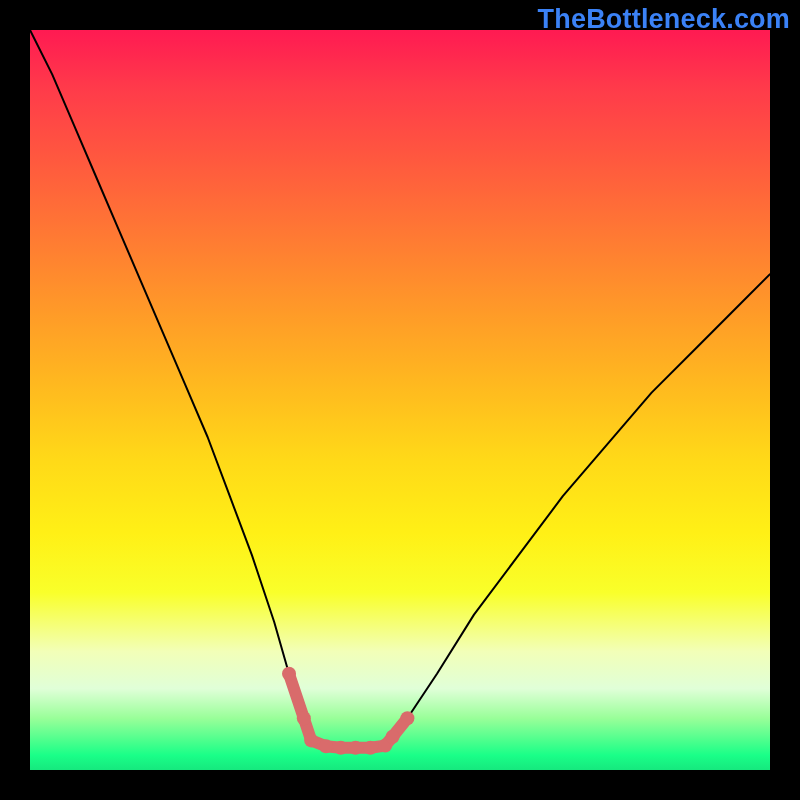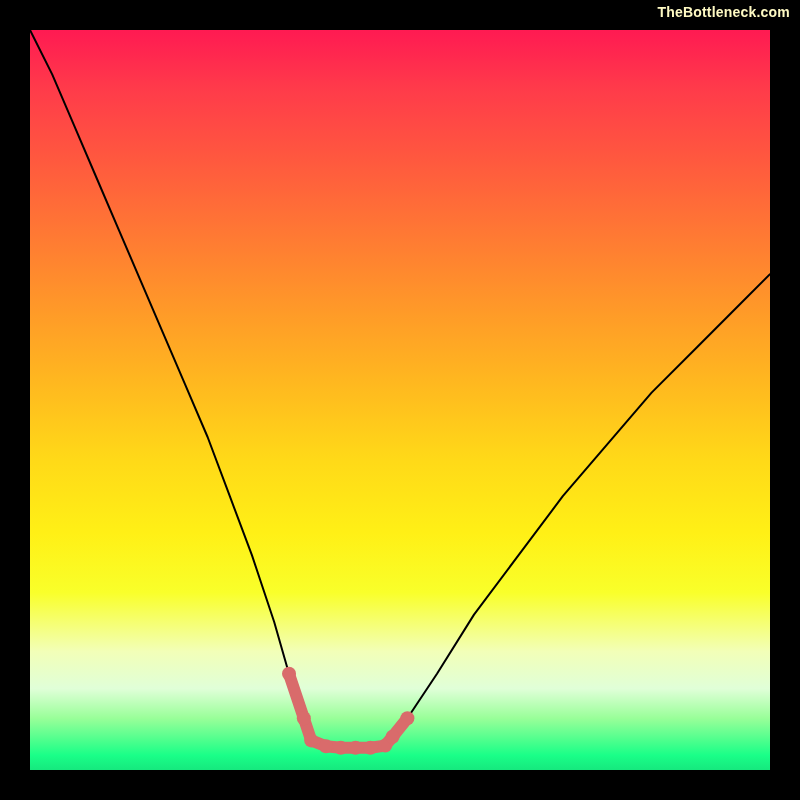--- a/index.html
+++ b/index.html
@@ -47,22 +47,22 @@
       #99ff99 93%,
       #4dff8d 96%,
       #1aff88 98%,
       #16e87e 100%
     );
   }
   .watermark {
     position: absolute;
     top: 4px;
     right: 10px;
-    color: #fef9c3;
-    font-size: 14px;
+    color: #3b82f6;
+    font-size: 27px;
     font-weight: 600;
     letter-spacing: 0.2px;
     user-select: none;
   }
   svg.curve {
     position: absolute;
     inset: 0;
   }
 </style>
 </head>

